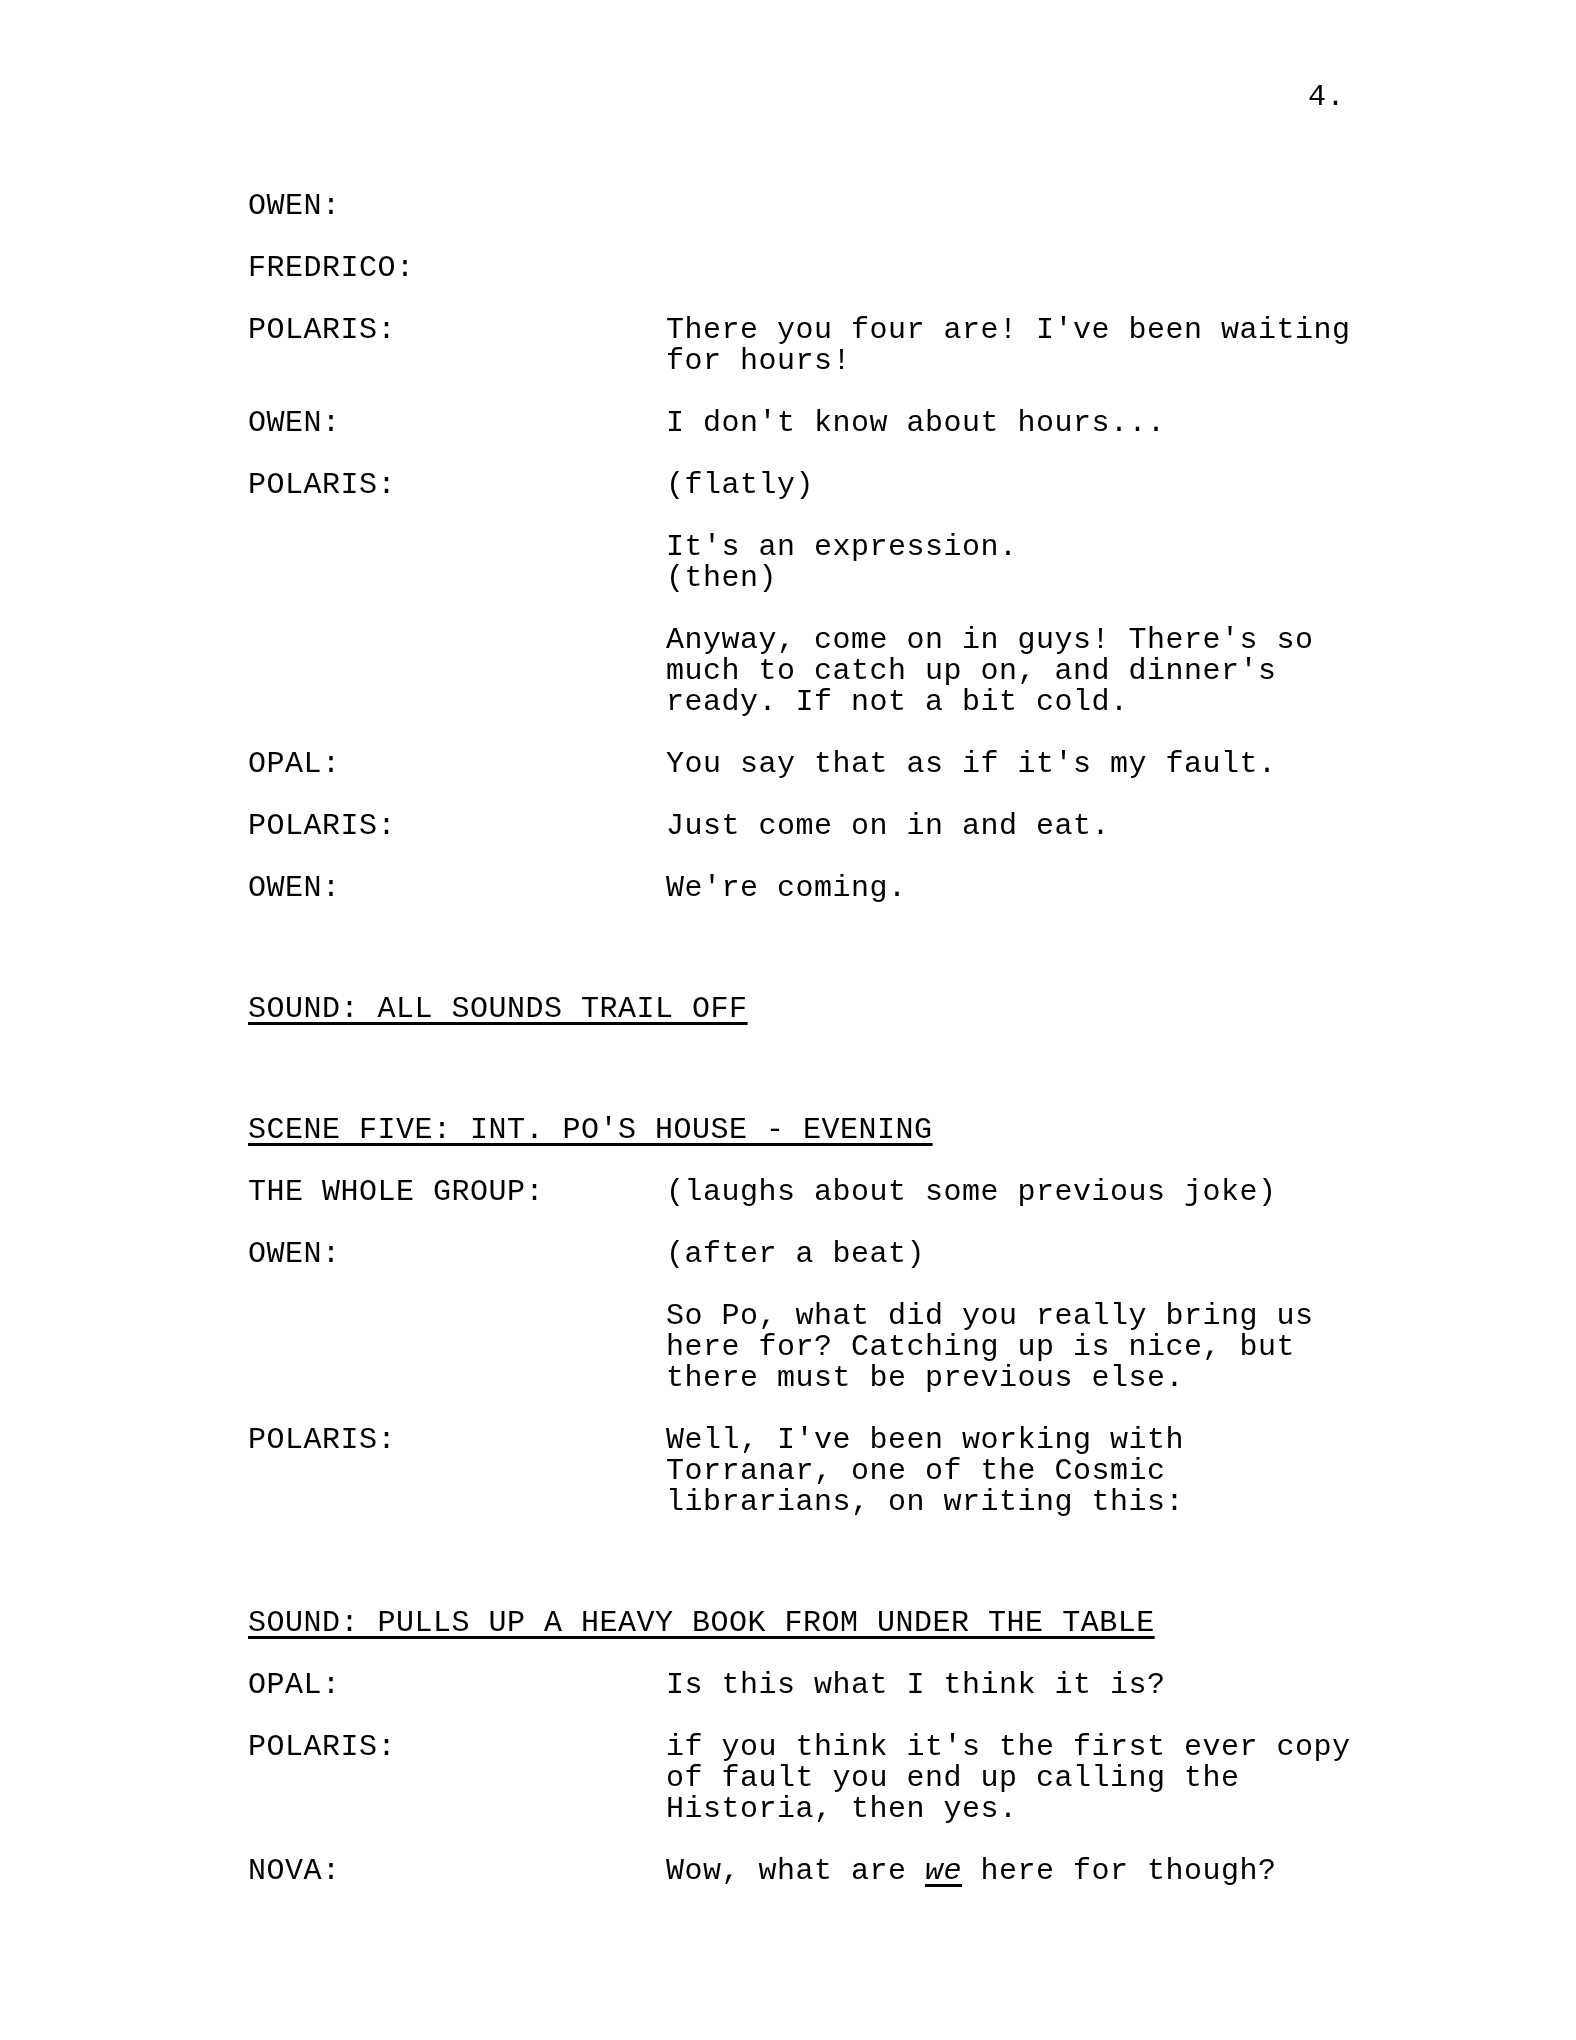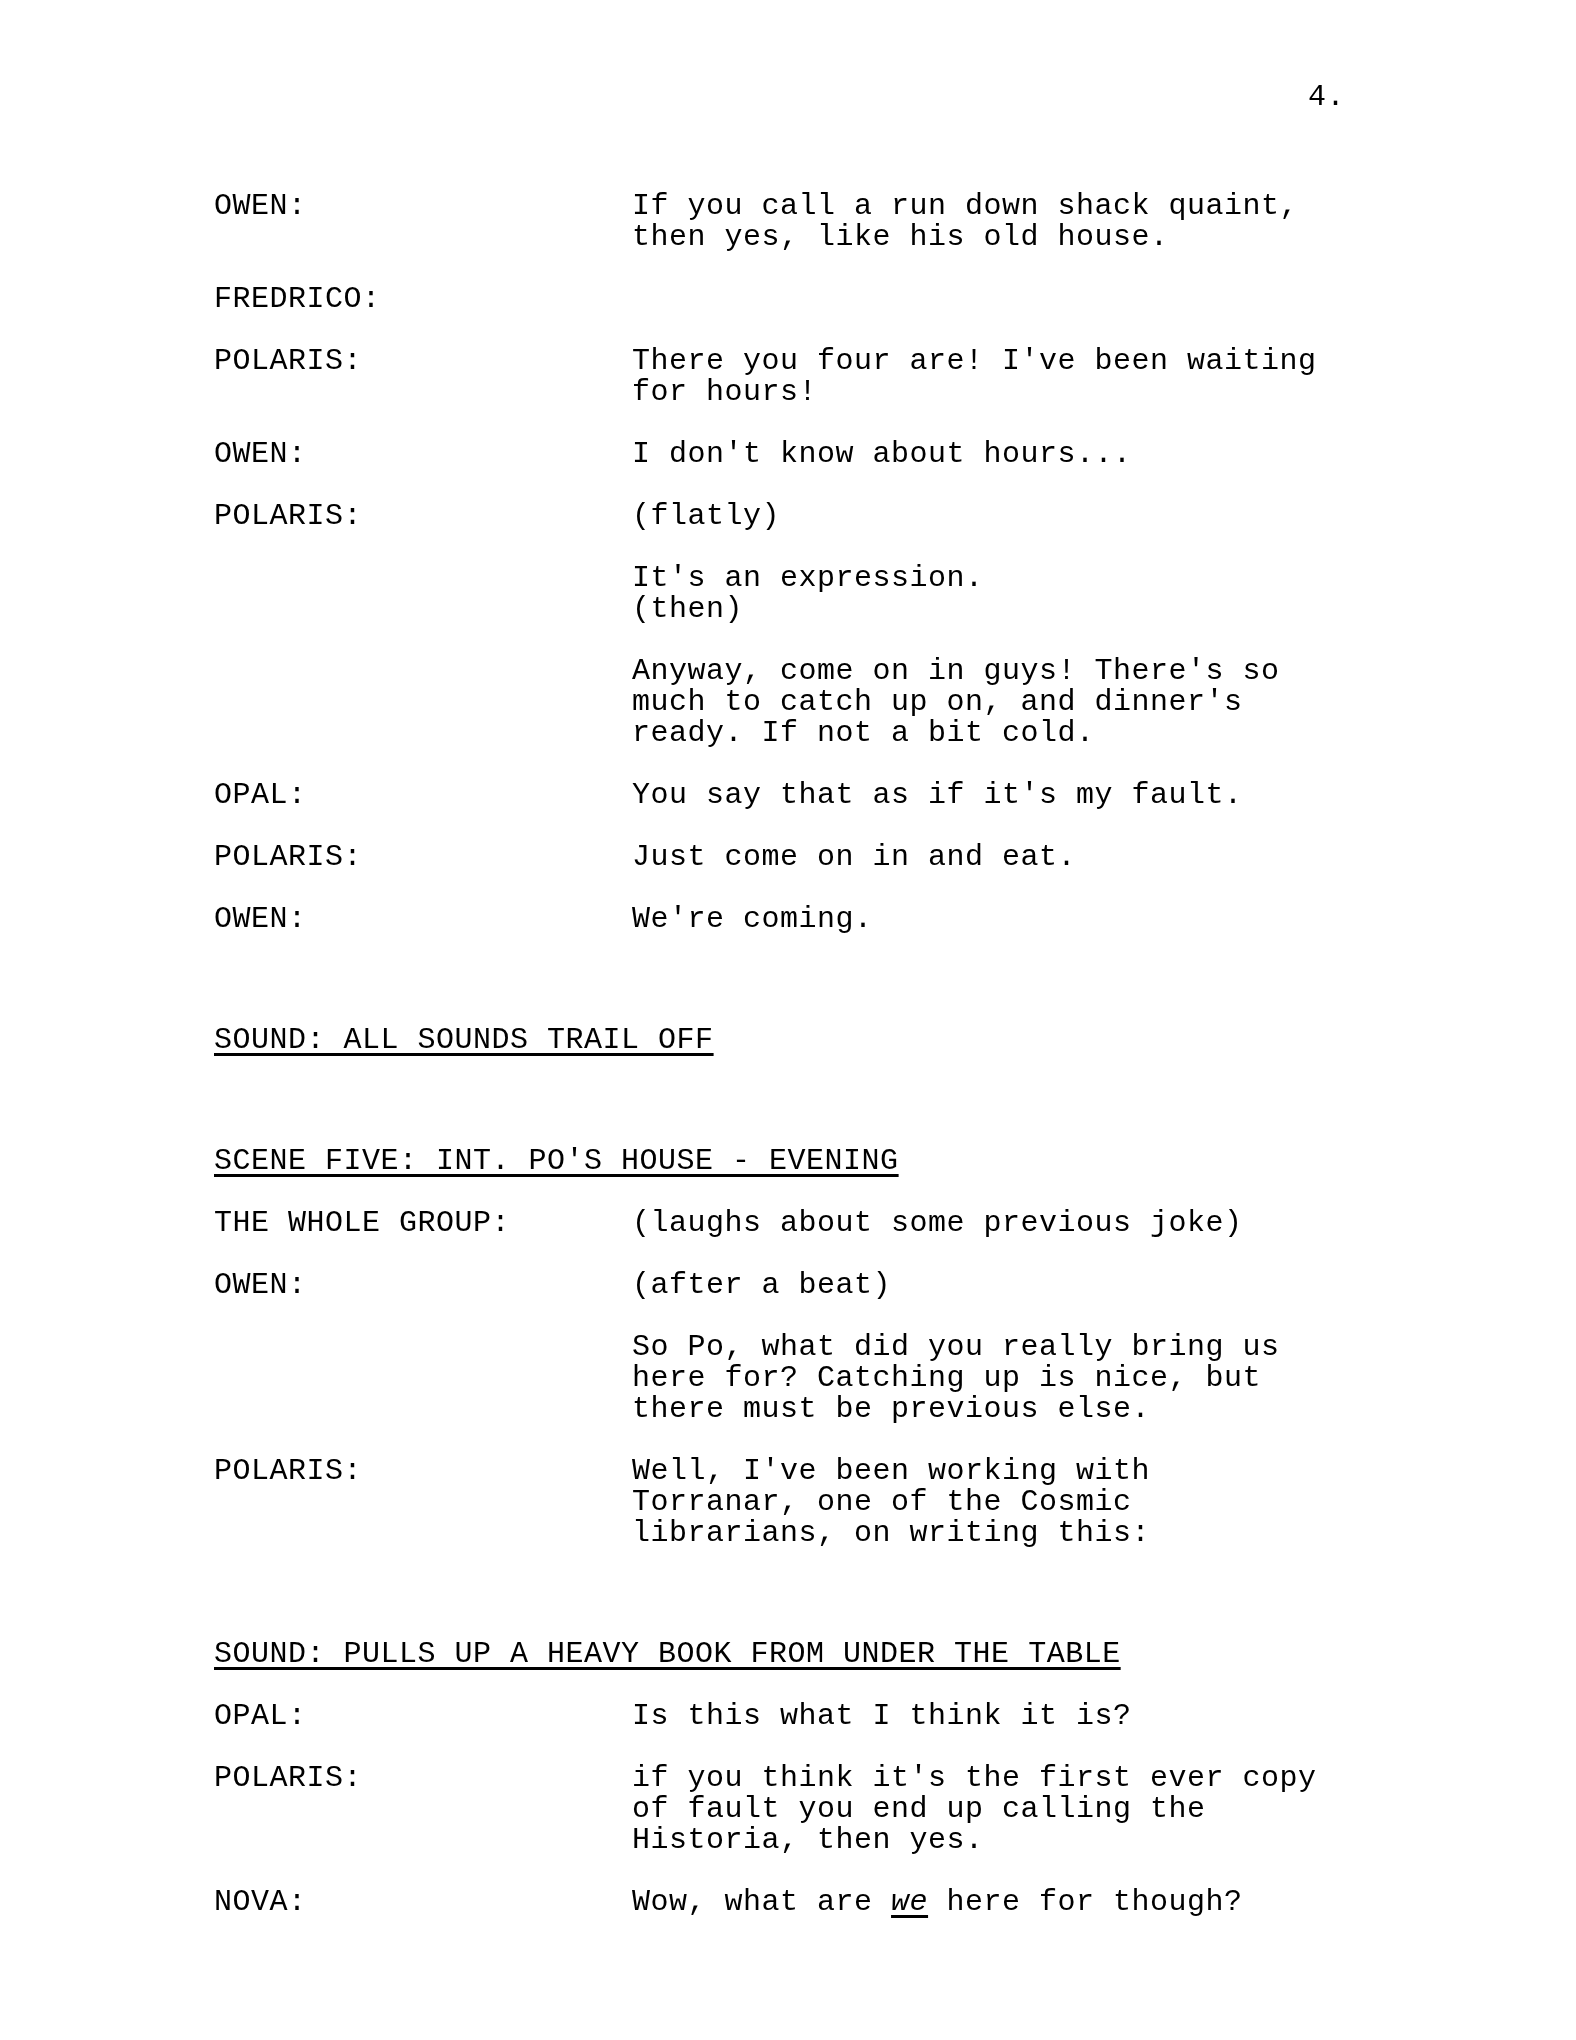--- a/index.html
+++ b/index.html
@@ -16,21 +16,21 @@
     overflow: hidden;
   }
   .page-number {
     position: absolute;
     left: 1308px;
     top: 82px;
     white-space: pre;
   }
   .content {
     position: absolute;
-    left: 214px;
+    left: 248px;
     top: 191px;
     width: 1160px;
   }
   .row { display: flex; margin-bottom: 31px; }
   .row.gap2 { margin-bottom: 62px; }
   .speaker {
     flex: 0 0 418px;
     width: 418px;
     white-space: pre;
   }
@@ -54,24 +54,20 @@
 <body>
 
 <div class="page">
 
   <div class="page-number">4.</div>
 
   <main class="content">
 
     <div class="row">
       <div class="speaker">OWEN:</div>
-      <div class="dialogue">
-        <div class="line">If you call a run down shack quaint,</div>
-        <div class="line">then yes, like his old house.</div>
-      </div>
     </div>
 
     <div class="row">
       <div class="speaker">FREDRICO:</div>
     </div>
 
     <div class="row">
       <div class="speaker">POLARIS:</div>
       <div class="dialogue">
         <div class="line">There you four are! I've been waiting</div>

